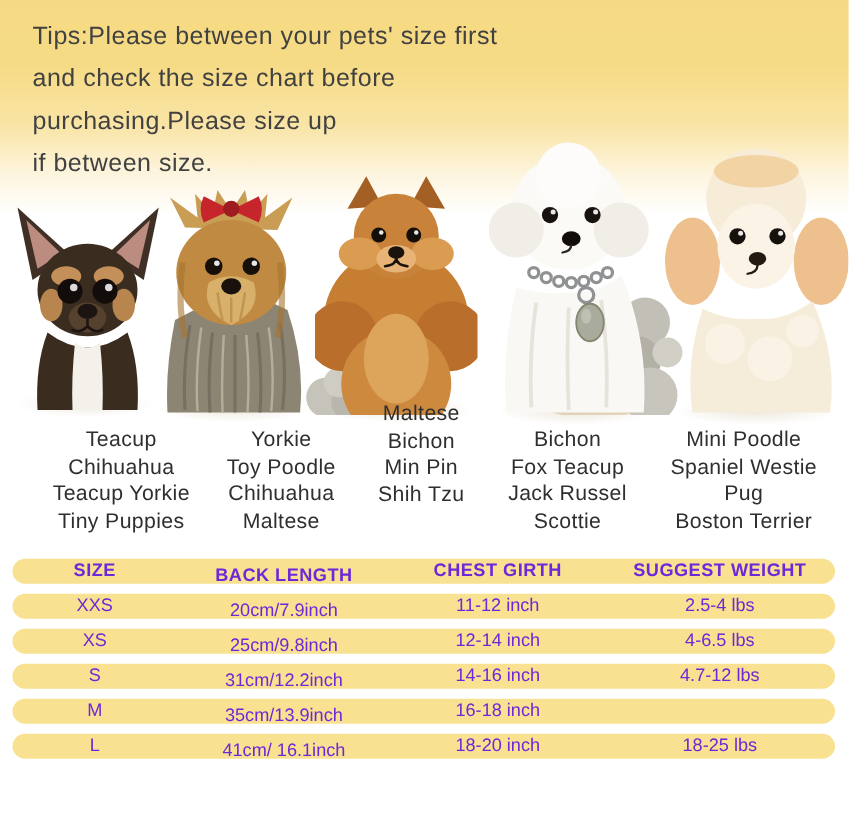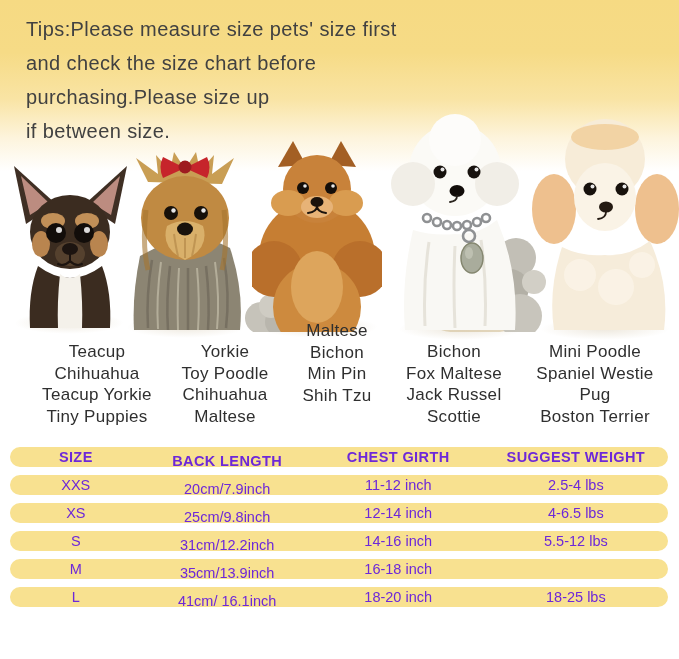--- a/index.html
+++ b/index.html
@@ -17,21 +17,21 @@
   .trow.header{font-weight:700;font-size:14px;letter-spacing:.4px;}
   .trow .c{text-align:center;font-size:14.5px;}
   .c1{width:20%;} .c2{width:26%;margin-top:7px;} .c3{width:26%;} .c4{width:28%;}
 </style>
 </head>
 <body>
 
 <div class="canvas">
 
   <div class="tips">
-    <div>Tips:Please measure size pets' size first</div>
+    <div>Tips:Please between your pets' size first</div>
     <div>and check the size chart before</div>
     <div>purchasing.Please size up</div>
     <div>if between size.</div>
   </div>
 
   <div class="shadow" style="left:14px;top:312px;width:110px;height:22px;"></div>
   <div class="shadow" style="left:126px;top:316px;width:120px;height:22px;"></div>
   <div class="shadow" style="left:258px;top:316px;width:120px;height:22px;"></div>
   <div class="shadow" style="left:398px;top:318px;width:125px;height:22px;"></div>
   <div class="shadow" style="left:540px;top:318px;width:130px;height:22px;"></div>
@@ -170,21 +170,21 @@
     <div>Maltese</div>
   </div>
   <div class="breeds" style="left:277px;top:320px;width:120px;">
     <div>Maltese</div>
     <div>Bichon</div>
     <div>Min Pin</div>
     <div>Shih Tzu</div>
   </div>
   <div class="breeds" style="left:393px;top:341px;width:122px;">
     <div>Bichon</div>
-    <div>Fox Maltese</div>
+    <div>Fox Teacup</div>
     <div>Jack Russel</div>
     <div>Scottie</div>
   </div>
   <div class="breeds" style="left:524px;top:341px;width:142px;">
     <div>Mini Poodle</div>
     <div>Spaniel Westie</div>
     <div>Pug</div>
     <div>Boston Terrier</div>
   </div>
 
@@ -204,21 +204,21 @@
     <div class="trow">
       <div class="c c1">XS</div>
       <div class="c c2">25cm/9.8inch</div>
       <div class="c c3">12-14 inch</div>
       <div class="c c4">4-6.5 lbs</div>
     </div>
     <div class="trow">
       <div class="c c1">S</div>
       <div class="c c2">31cm/12.2inch</div>
       <div class="c c3">14-16 inch</div>
-      <div class="c c4">5.5-12 lbs</div>
+      <div class="c c4">4.7-12 lbs</div>
     </div>
     <div class="trow">
       <div class="c c1">M</div>
       <div class="c c2">35cm/13.9inch</div>
       <div class="c c3">16-18 inch</div>
     </div>
     <div class="trow">
       <div class="c c1">L</div>
       <div class="c c2">41cm/ 16.1inch</div>
       <div class="c c3">18-20 inch</div>

